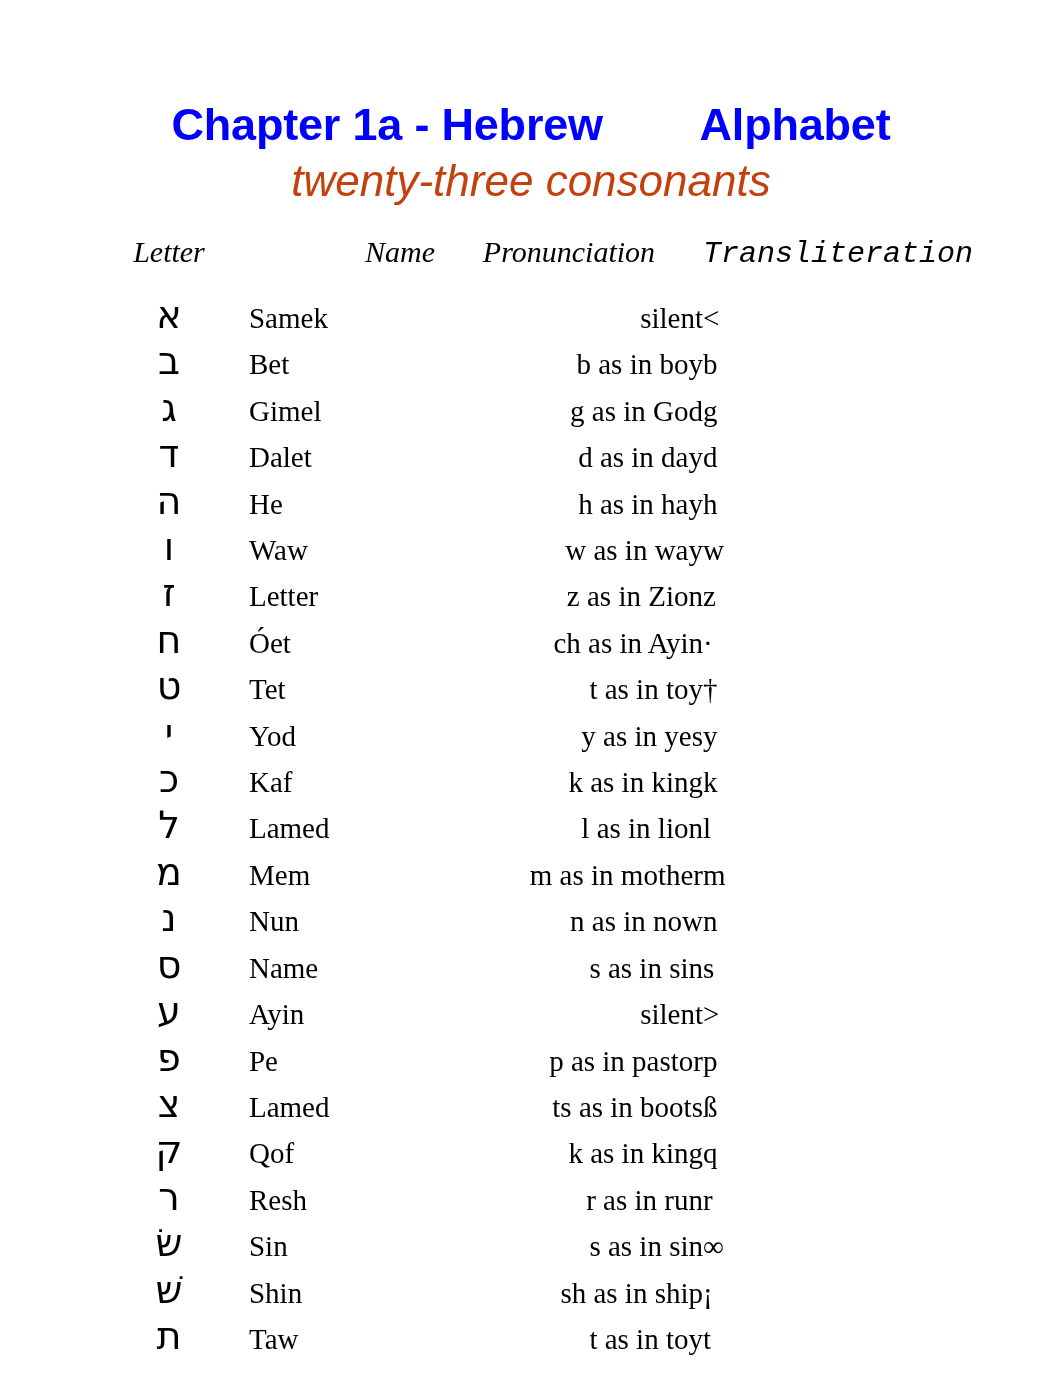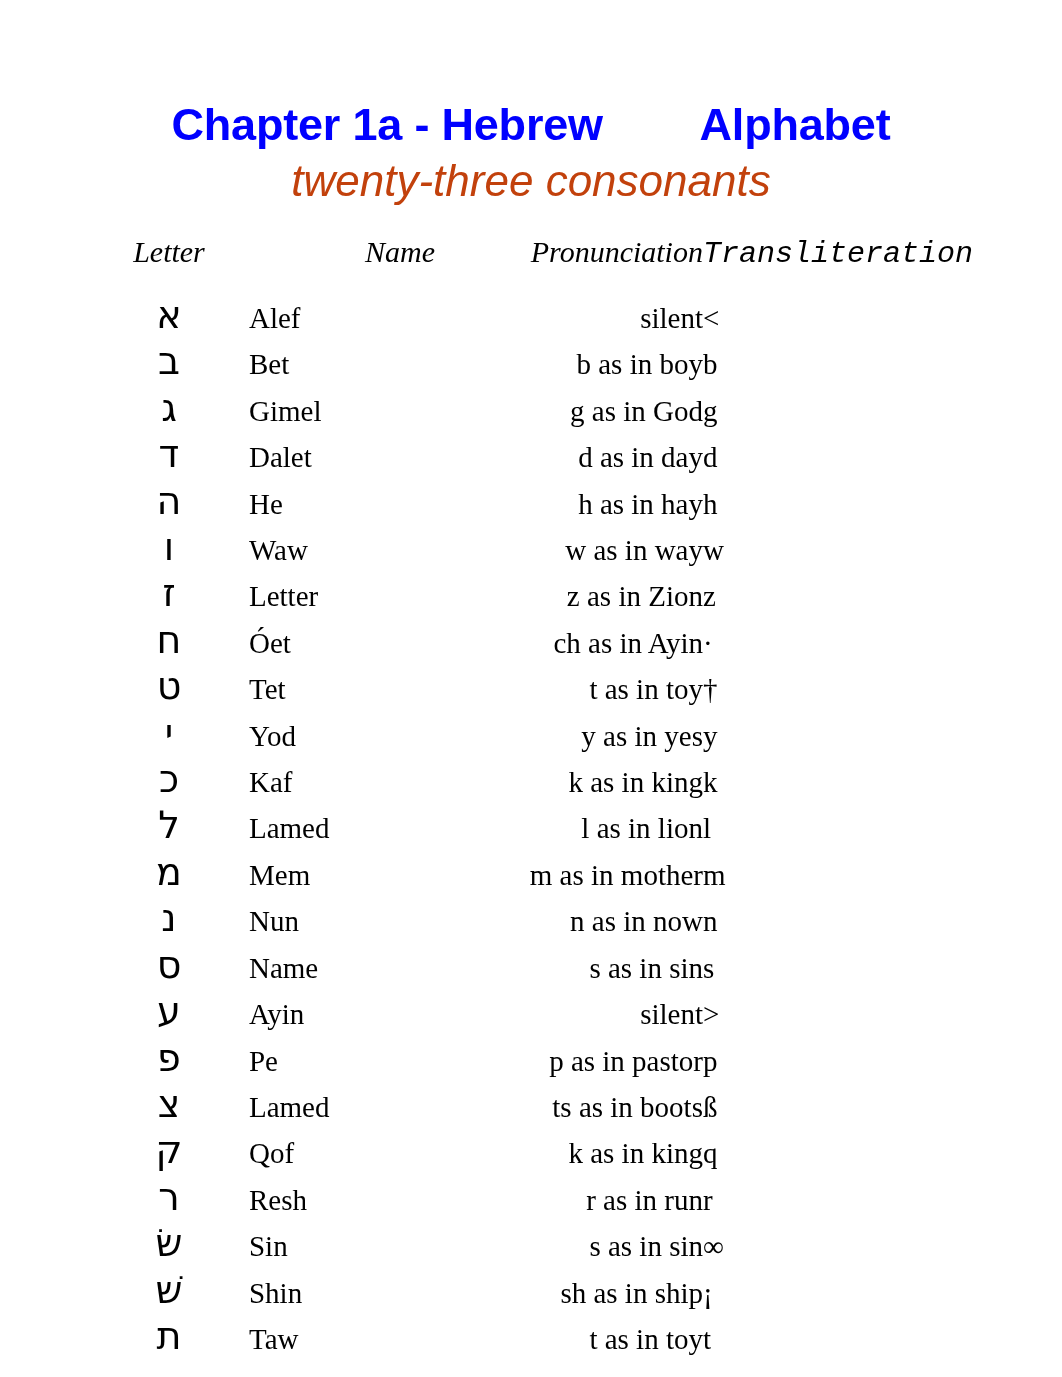--- a/index.html
+++ b/index.html
@@ -71,21 +71,21 @@
   thead th {
     font-style: italic;
     font-weight: normal;
     font-size: 30px;
     line-height: 40px;
     height: 62px;
     color: #000000;
   }
   th.h-letter { text-align: center; padding-left: 6px; }
   th.h-name   { text-align: right;   padding-left: 2px; }
-  th.h-pron   { text-align: right;   padding-left: 2px; }
+  th.h-pron   { text-align: center;   padding-left: 2px; }
   th.h-trans  { text-align: left;   padding-left: 0px; font-family: Liberation Mono, monospace; }
 
   
   tbody tr { height: 43.4px; }
 
   td.c-letter {
     text-align: center;
     font-family: "DejaVu Sans", "Liberation Sans", sans-serif;
     font-size: 38px;
     line-height: 43.4px;
@@ -133,21 +133,21 @@
       <tr>
         <th class="h-letter">Letter</th>
         <th class="h-name">Name</th>
         <th class="h-pron">Pronunciation</th>
         <th class="h-trans">Transliteration</th>
       </tr>
     </thead>
     <tbody id="table-body">
         <tr>
           <td class="c-letter">א</td>
-          <td class="c-name">Alef</td>
+          <td class="c-name">Samek</td>
           <td class="c-pron">silent</td>
           <td class="c-trans">&lt;</td>
         </tr>
         <tr>
           <td class="c-letter">ב</td>
           <td class="c-name">Bet</td>
           <td class="c-pron">b as in boy</td>
           <td class="c-trans">b</td>
         </tr>
         <tr>

